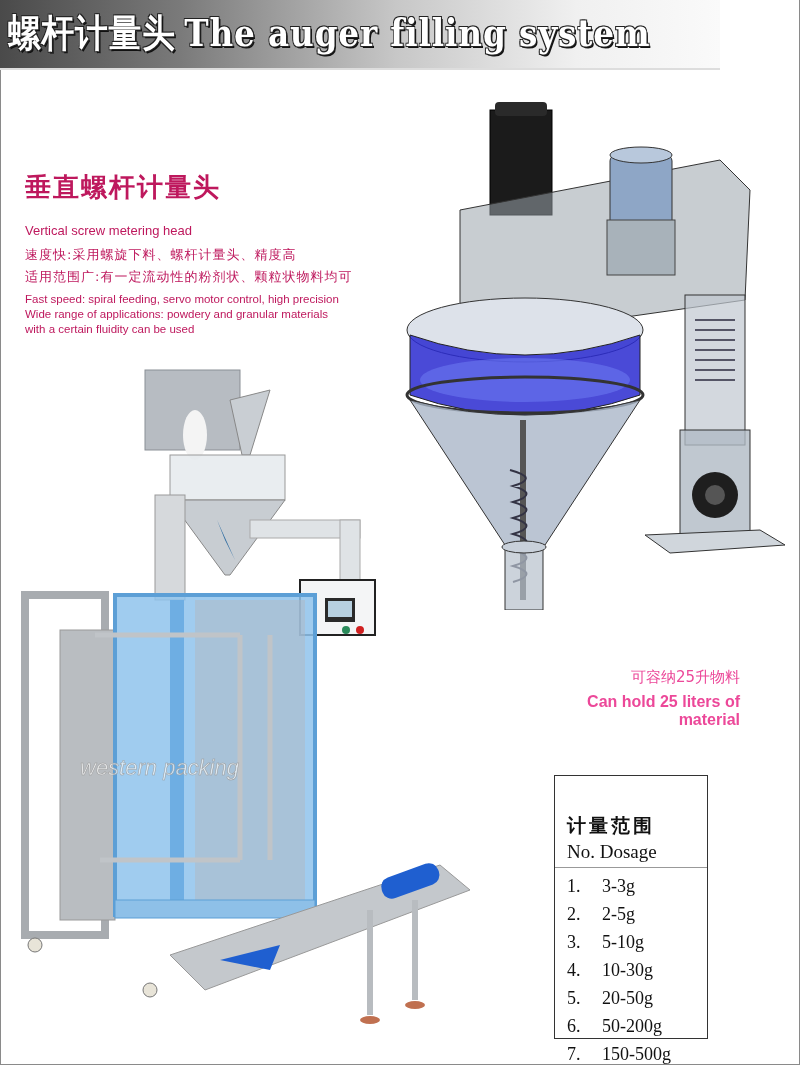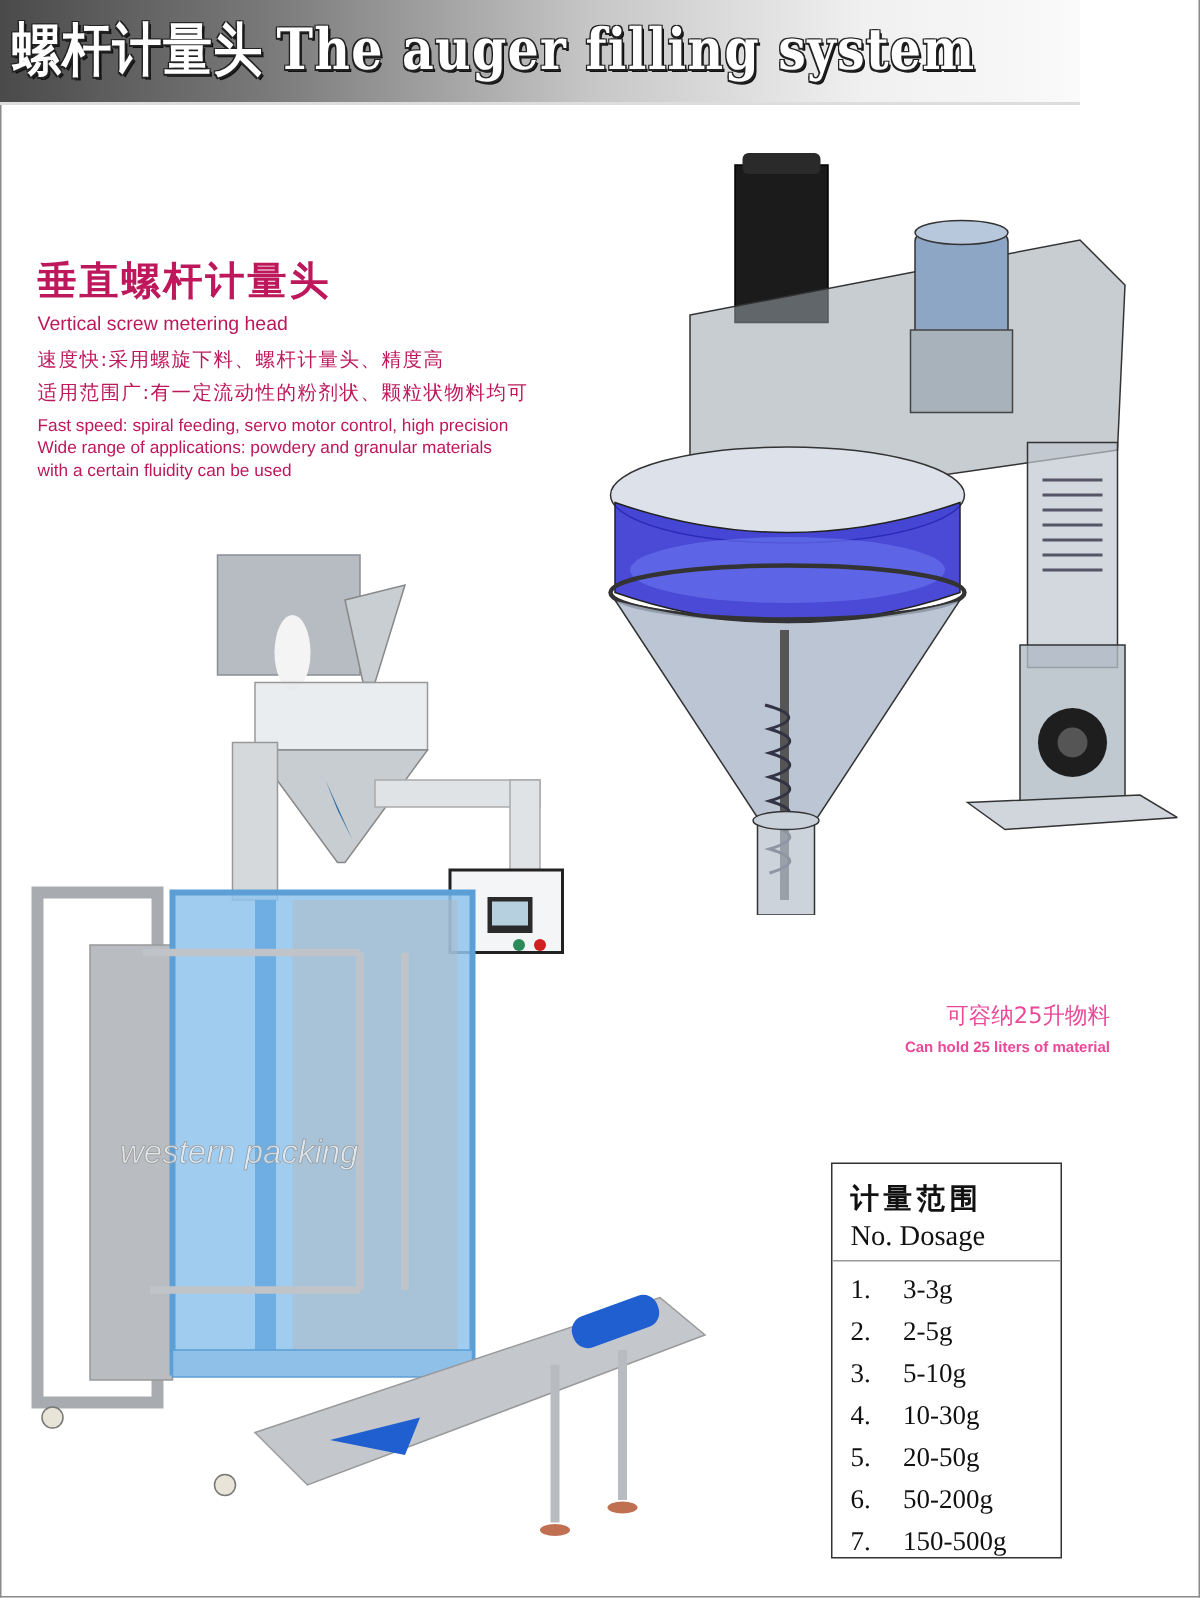--- a/index.html
+++ b/index.html
@@ -11,33 +11,33 @@
             background:linear-gradient(90deg,#4a4a4a 0%,#7a7a7a 25%,#c7c7c7 55%,#f0f0f0 80%,#fafafa 100%);
             border-bottom:2px solid #ddd; }
   .banner-title { position:absolute; left:8px; top:8px; font-size:38px; font-weight:bold; color:#fff;
                   font-family:"DejaVu Serif", "Liberation Serif", serif; letter-spacing:1px;
                   text-shadow:-1px -1px 0 #222, 1px -1px 0 #222, -1px 1px 0 #222, 1px 1px 0 #222, 2px 2px 0 #111;
                   white-space:nowrap; transform:scaleX(0.86); transform-origin:left top; }
   .banner-title .cn { font-family:"DejaVu Sans", sans-serif; margin-right:10px; }
   
   .intro { position:absolute; left:25px; top:170px; width:400px; color:#be185d; }
   .intro h1 { margin:0; font-size:26px; font-weight:bold; font-family:"DejaVu Serif", serif; letter-spacing:2px; }
-  .intro .sub { font-size:13px; margin-top:3px; }
+  .intro .sub { font-size:13px; margin-top:18px; }
   .intro .cnline { font-size:13px; margin-top:8px; letter-spacing:1px; font-family:"DejaVu Sans", sans-serif; }
   .intro .cnline + .cnline { margin-top:4px; }
   .intro .en { font-size:11.5px; line-height:15px; margin-top:6px; }
   
   .capacity { position:absolute; left:540px; top:668px; width:200px; text-align:right; color:#ec4899; }
   .capacity .cn { font-size:15px; font-family:"DejaVu Sans", sans-serif; }
-  .capacity .en { font-size:10px; font-weight:bold; margin-top:6px; }
+  .capacity .en { font-size:16px; font-weight:bold; margin-top:6px; }
   
   .dosage { position:absolute; left:554px; top:775px; width:152px; height:262px; border:1.5px solid #333; background:#fff;
             font-family:"Liberation Serif", "DejaVu Serif", serif; color:#111; }
   .dosage .head { padding:10px 10px 4px 12px; border-bottom:1px solid #999; }
-  .dosage .head .cn { font-size:19px; font-weight:bold; font-family:"DejaVu Sans", sans-serif; letter-spacing:3px; }
+  .dosage .head .cn { font-size:19px; font-weight:bold; font-family:"DejaVu Sans", sans-serif; letter-spacing:3px;margin-top:27px; }
   .dosage .head .en { font-size:19px; margin-top:2px; }
   .dosage .row { font-size:18px; height:28px; line-height:28px; padding-left:12px; }
   .dosage .row .no { display:inline-block; width:35px; }
   .dosage ul { list-style:none; margin:4px 0 0; padding:0; }
   svg { position:absolute; }
 </style>
 </head>
 <body>
 
 <div class="frame"></div>

